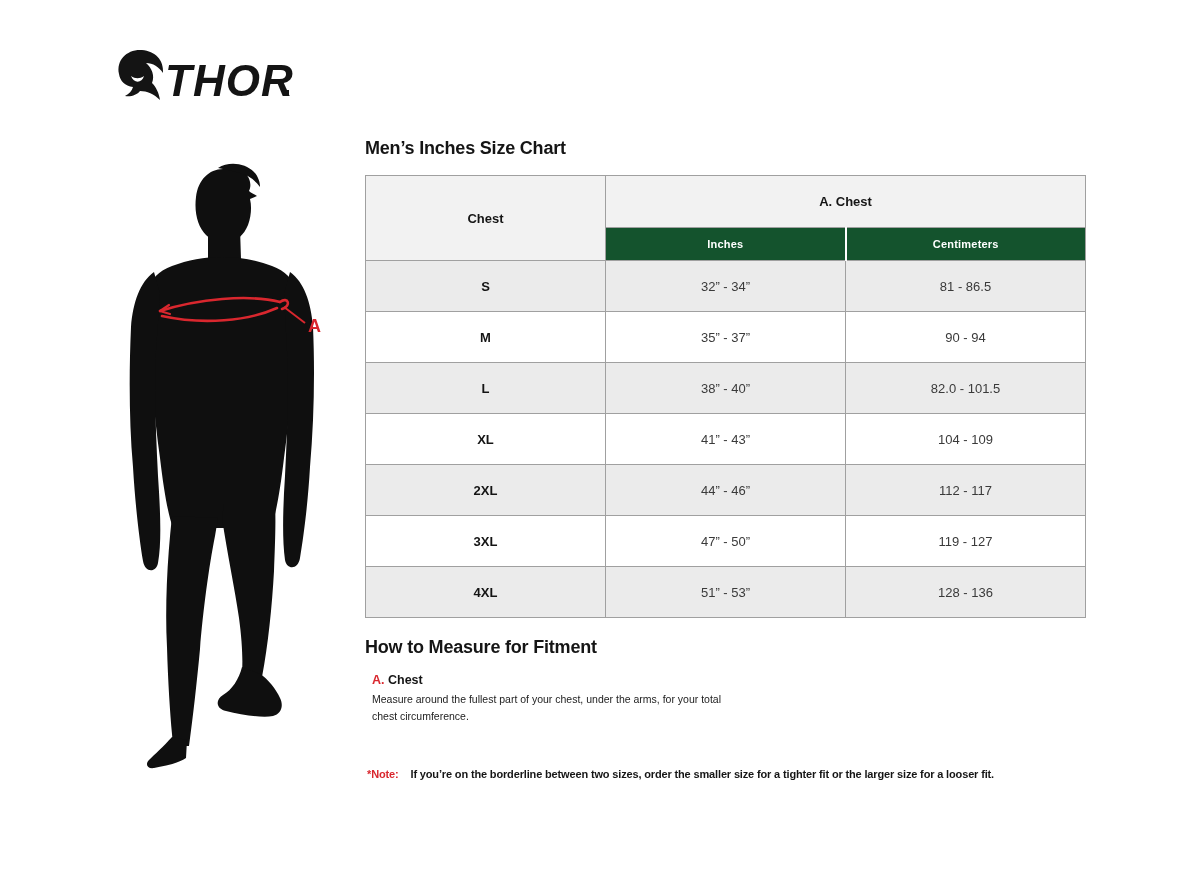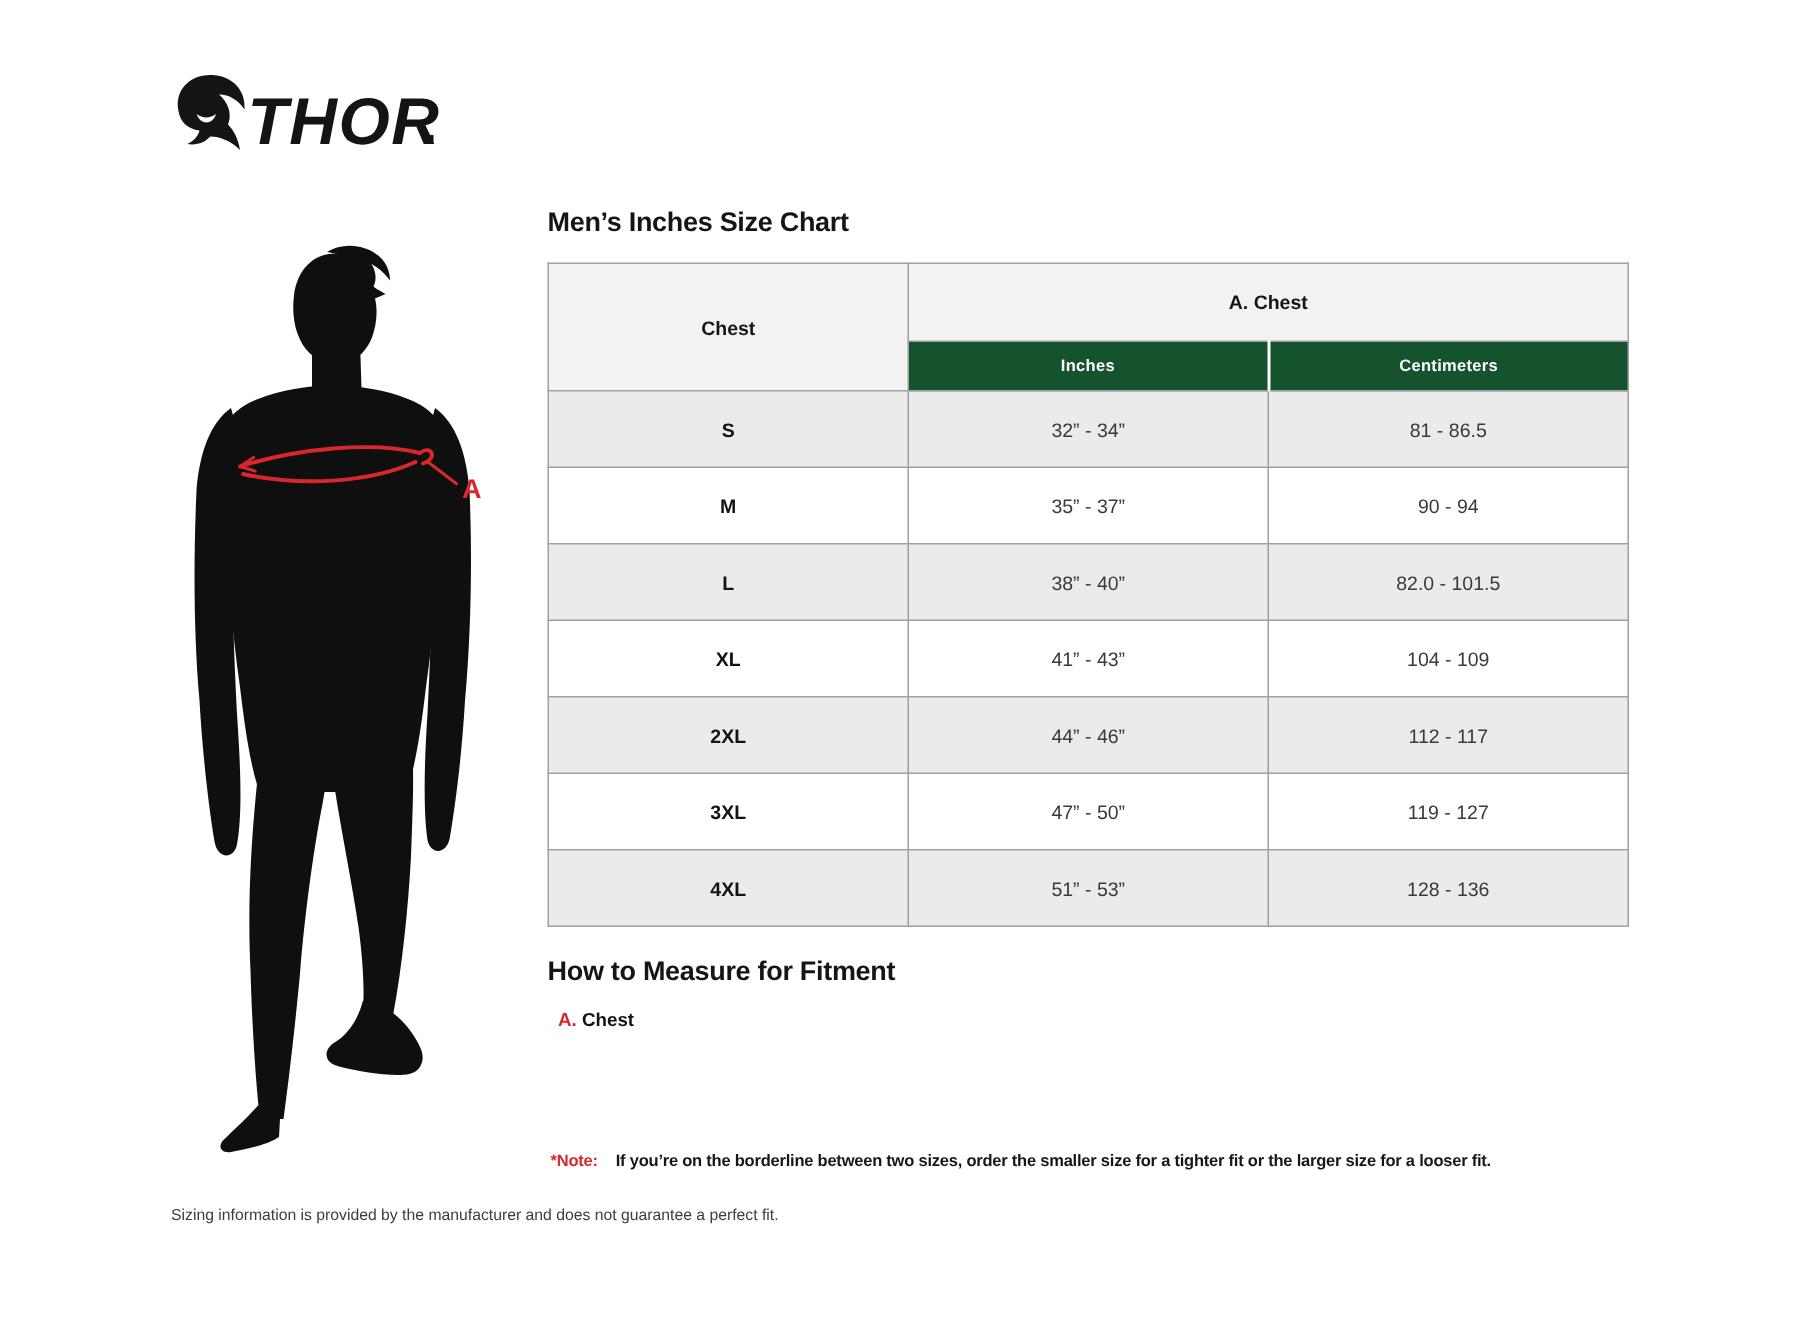--- a/index.html
+++ b/index.html
@@ -186,21 +186,21 @@
   </tbody>
 </table>
 
 <div class="howto-title">How to Measure for Fitment</div>
 
 <div class="measure-item">
   <div class="item-head">
     <span class="item-key">A.</span>
     <span class="item-label">Chest</span>
   </div>
+  <div class="item-desc">Measure around the fullest part of your chest, under the arms, for your total chest circumference.</div>
 </div>
 
 <div class="note-line">
   <span class="note-key">*Note:</span><span class="note-text">If you’re on the borderline between two sizes, order the smaller size for a tighter fit or the larger size for a looser fit.</span>
 </div>
 
 <div class="page-footer">
-  <div>Sizing information is provided by the manufacturer and does not guarantee a perfect fit.</div>
 </div>
 
 </body></html>

